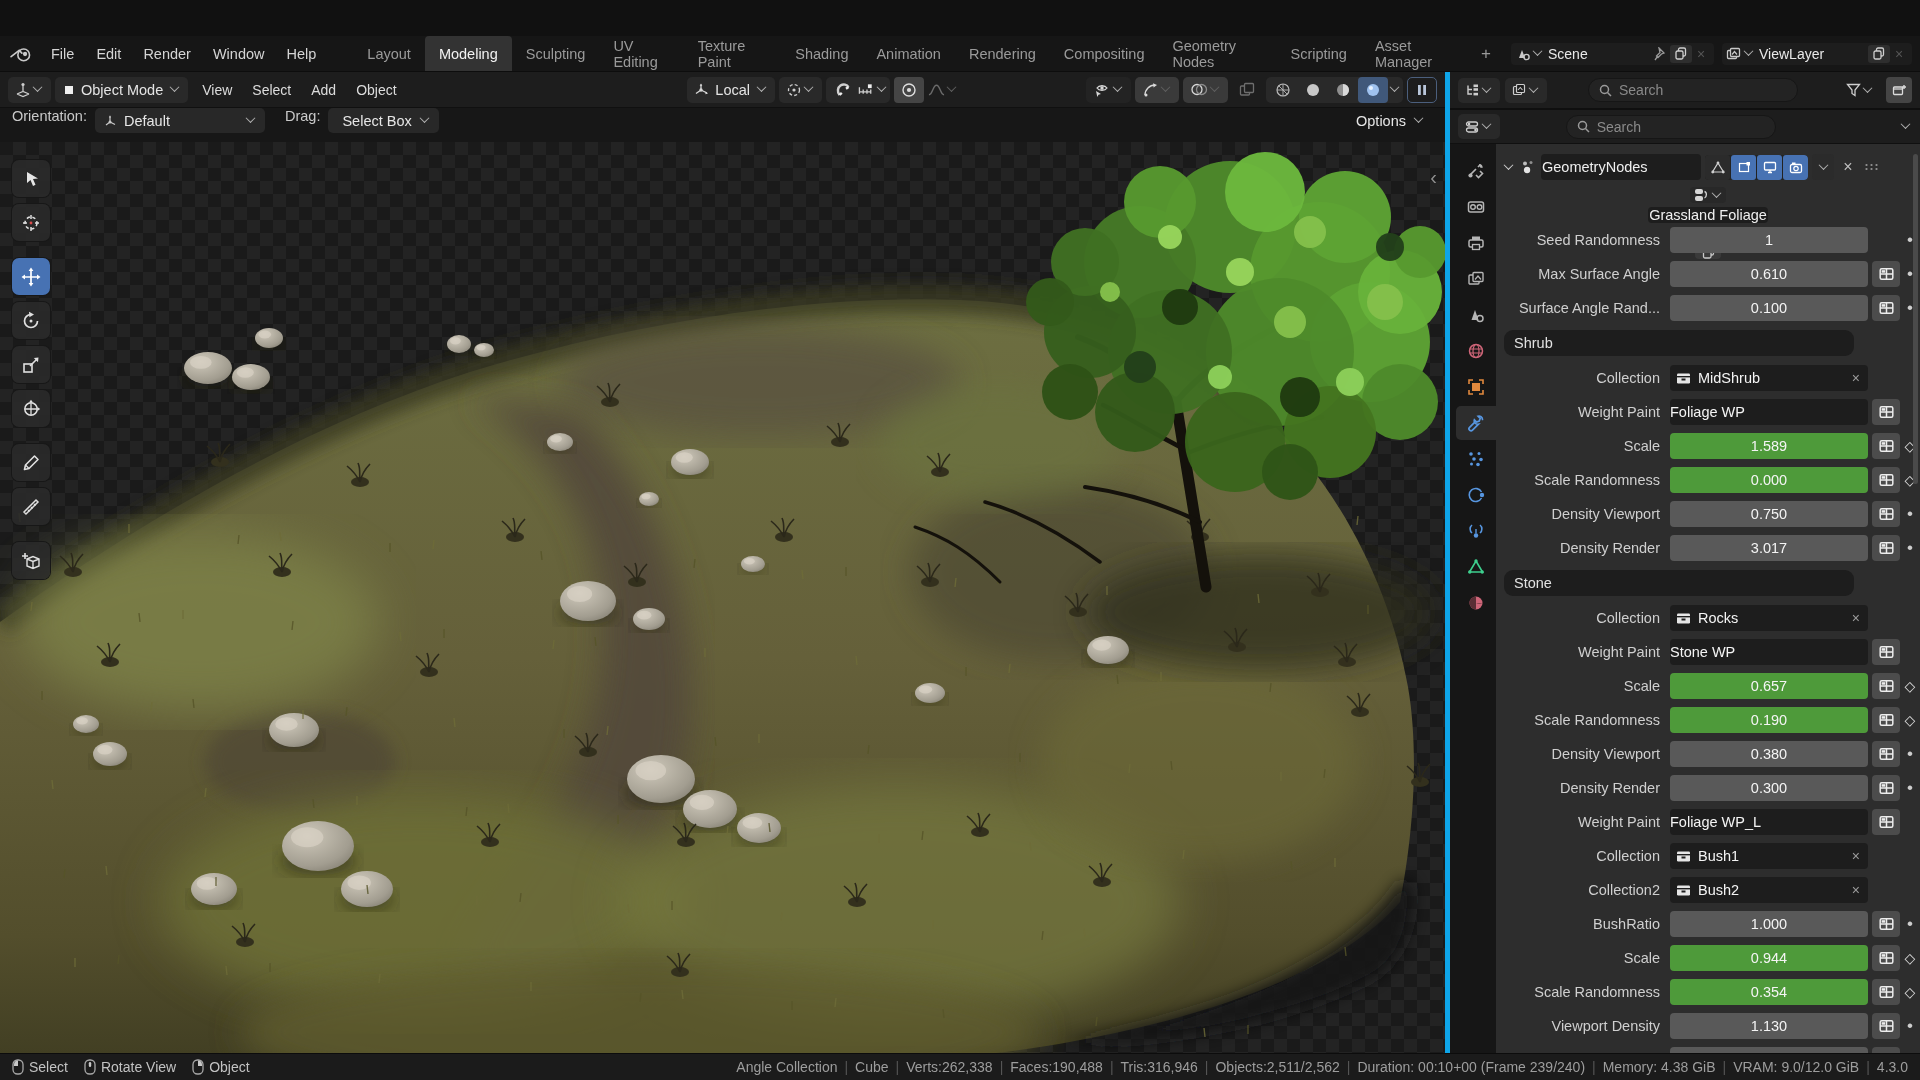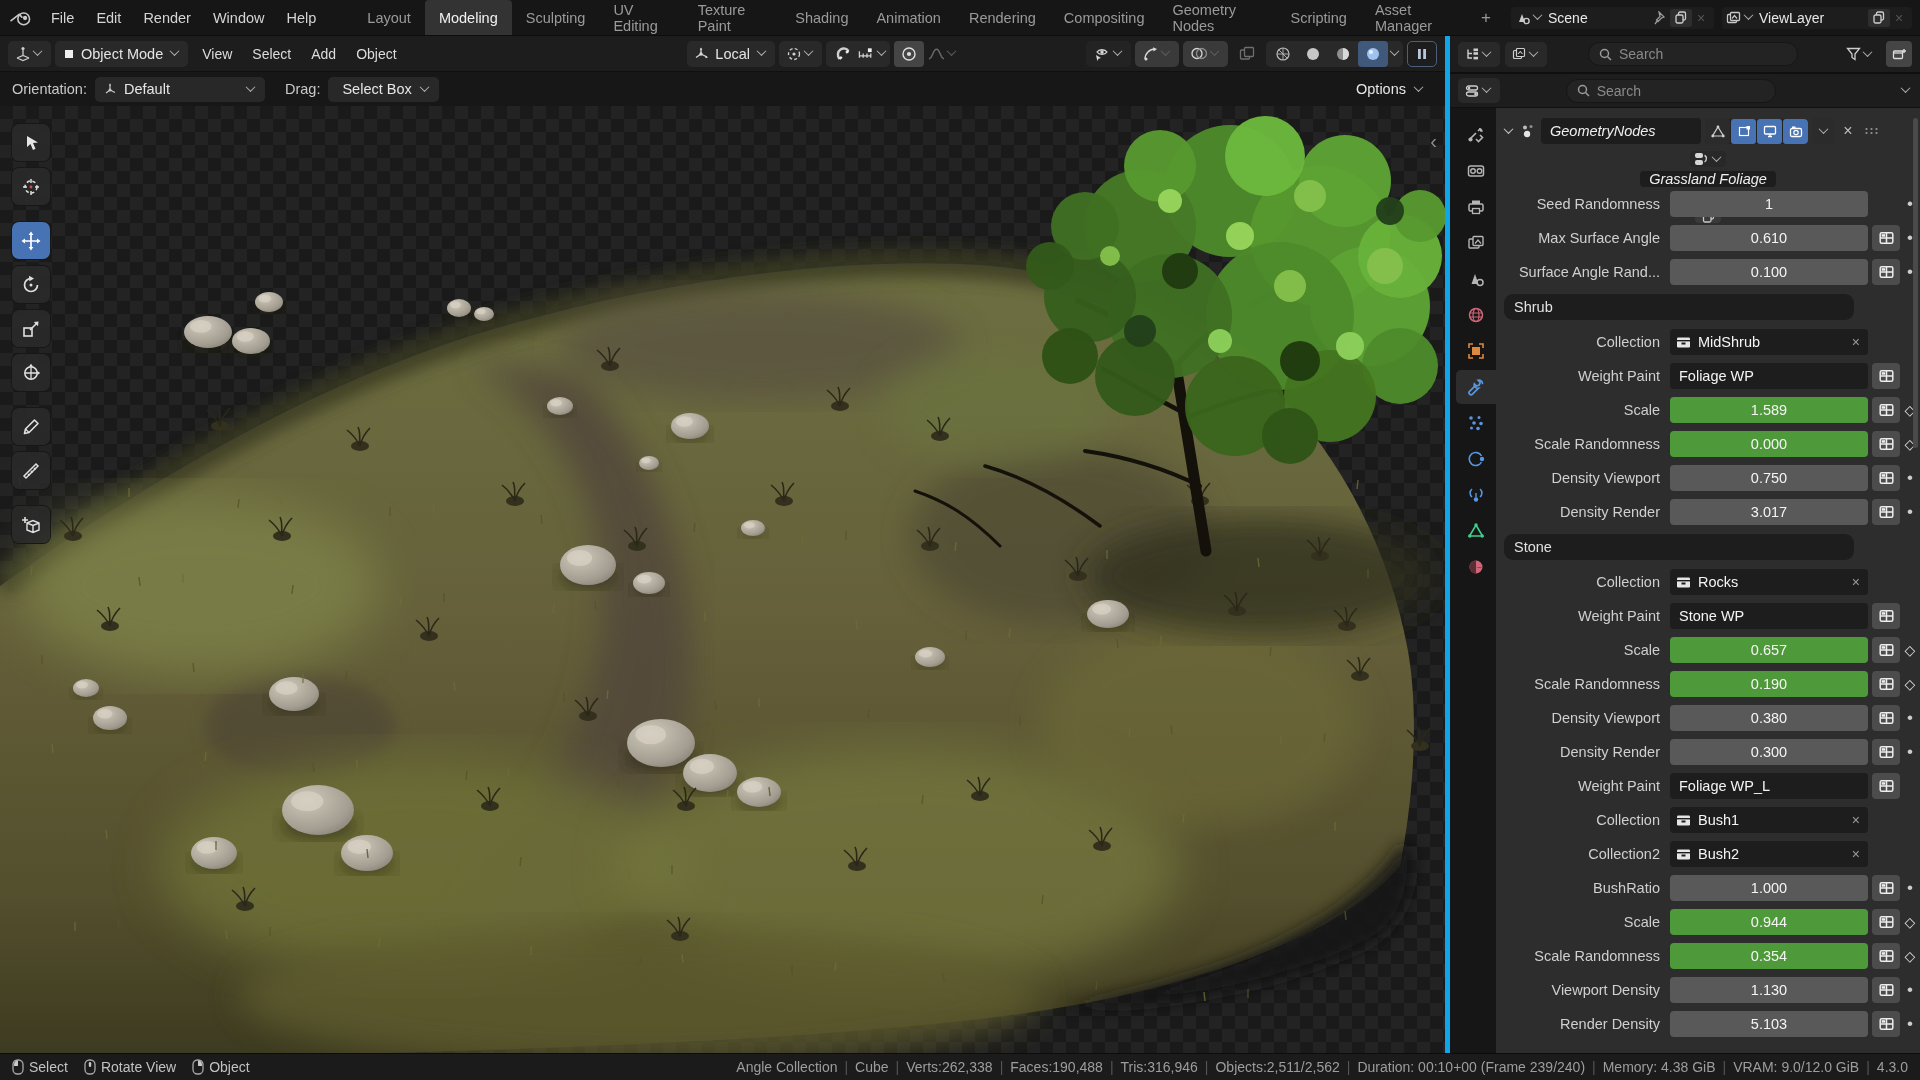--- a/index.html
+++ b/index.html
@@ -2,21 +2,21 @@
 <html><head>
 <meta charset="utf-8">
 <style>
   * { margin:0; padding:0; box-sizing:border-box; }
   html,body { width:1920px; height:1080px; overflow:hidden; background:#111; }
   body { font-family:"Liberation Sans","DejaVu Sans",sans-serif; color:#d8d8d8; font-size:15px;
          -webkit-font-smoothing:antialiased; }
   .app { width:1920px; height:1080px; display:flex; flex-direction:column; }
 
   
-  .topbar { height:36px; background:#161616; display:flex; align-items:center; padding:0 8px; flex:none; border-bottom:1px solid #0d0d0d; }
+  .topbar { height:36px; background:#161616; display:flex; align-items:center; padding:0 8px; flex:none; border-bottom:1px solid #0d0d0d;margin-top:36px; }
   .blogo { width:22px; height:18px; margin:0 8px 0 2px; flex:none; }
   .menu-item { padding:2px 11px; border-radius:4px; color:#d4d4d4; font-size:14.5px; cursor:default; }
   .ws-tabs { display:flex; align-items:stretch; height:100%; margin-left:26px; }
   .ws-tab { display:flex; align-items:center; padding:0 14px; font-size:14.5px; color:#9a9a9a; }
   .ws-tab.active { background:#333333; color:#f2f2f2; border-radius:4px 4px 0 0; }
   .ws-newtab { display:flex; align-items:center; padding:0 12px; color:#9a9a9a; font-size:17px; }
   .tb-spacer { flex:1; }
   .idblock { display:flex; align-items:center; background:#1d1d1d; border-radius:4px; height:22px; padding:0 4px; margin-left:8px; }
   .idblock .txt { color:#e8e8e8; font-size:14px; padding:0 8px 0 4px; min-width:110px; }
   .mini-btn { width:22px; height:18px; display:flex; align-items:center; justify-content:center; border-radius:3px; background:#2e2e2e; margin-left:3px; }
@@ -30,21 +30,21 @@
 
   .vp-header { height:36px; background:#1d1d1d; display:flex; align-items:center; padding:0 8px; gap:4px; border-bottom:1px solid #101010; }
   .pill { display:flex; align-items:center; background:#292929; border-radius:5px; height:26px; padding:0 7px; }
   .pill .lbl { font-size:14.5px; color:#e4e4e4; padding:0 5px; }
   .hdr-menu { padding:3px 10px; font-size:14px; color:#dcdcdc; border-radius:4px; }
   .icon-btn { width:30px; height:26px; display:flex; align-items:center; justify-content:center; border-radius:4px; }
   .icon-btn.pressed { background:#454545; }
   .seg { display:flex; align-items:center; background:#292929; border-radius:5px; height:26px; padding:0 2px; }
   .vp-spacer { flex:1; }
 
-  .vp-tools { height:34px; background:rgba(24,24,24,.93); display:flex; align-items:center; padding:0 12px; gap:6px; position:relative; z-index:3; }
+  .vp-tools { height:34px; background:rgba(24,24,24,.93); display:flex; padding:0 12px; gap:6px; position:relative; z-index:3; }
   .vt-label { color:#c9c9c9; font-size:14.5px; margin-right:2px; }
   .vt-drop { display:flex; align-items:center; background:#282828; border-radius:5px; height:25px; padding:0 8px; }
   .vt-drop .lbl { color:#e6e6e6; font-size:14.5px; padding:0 6px; }
 
   .vp-canvas { flex:1; position:relative; overflow:hidden;
     background:conic-gradient(#232323 25%, #1a1a1a 0 50%, #232323 0 75%, #1a1a1a 0);
     background-size:26px 26px; }
   .vp-canvas svg.scene { position:absolute; inset:0; }
 
   .left-toolbar { position:absolute; left:12px; top:18px; display:flex; flex-direction:column; z-index:4; }
@@ -60,38 +60,38 @@
   .search-pill .ph { color:#8a8a8a; font-size:14px; margin-left:7px; }
 
   .props-body { flex:1; display:flex; min-height:0; background:#2d2d2d; }
   .tab-strip { width:46px; flex:none; background:#161616; display:flex; flex-direction:column; align-items:center; padding-top:10px; gap:2px; }
   .ptab { width:40px; height:34px; display:flex; align-items:center; justify-content:center; border-radius:5px 0 0 5px; margin-left:6px; }
   .ptab.active { background:#2d2d2d; }
   .props-content { flex:1; padding:8px 6px 0 6px; overflow:hidden; position:relative; }
   .props-scroll { position:absolute; right:2px; top:10px; width:5px; height:330px; background:#4a4a4a; border-radius:3px; }
 
   .mod-header { display:flex; align-items:center; gap:4px; height:30px; margin-bottom:5px; }
-  .name-field { flex:1; background:#1d1d1d; border-radius:4px; height:26px; display:flex; align-items:center; padding:0 9px; color:#efefef; font-size:14.5px;font-style:italic; }
+  .name-field { flex:1; background:#1d1d1d; border-radius:4px; height:26px; display:flex; align-items:center; padding:0 1px; color:#efefef; font-size:14.5px; }
   .tgl { width:25px; height:25px; border-radius:3px; display:flex; align-items:center; justify-content:center; background:#2b2b2b; }
   .tgl.on { background:#4772b3; }
   .tgl-group { display:flex; gap:1px; background:#222; border-radius:4px; overflow:hidden; }
   .grip { width:15px; height:8px; background-image:radial-gradient(#8c8c8c 1px, transparent 1.3px); background-size:5px 4px; margin-left:2px; }
 
   .ng-row { display:flex; align-items:center; gap:4px; height:30px; margin-bottom:6px;flex-direction:column; }
   .ng-browse { display:flex; align-items:center; background:#282828; border-radius:4px; height:26px; padding:0 3px; }
   .sq-btn { width:26px; height:26px; border-radius:4px; background:#3a3a3a; display:flex; align-items:center; justify-content:center; }
 
   .prow { display:flex; align-items:center; height:34px; }
   .prow .plabel { width:168px; flex:none; text-align:right; padding-right:10px; color:#cfcfcf; font-size:14.5px;
                   white-space:nowrap; overflow:hidden; }
   .pfield { width:198px; flex:none; height:26px; border-radius:4px; display:flex; align-items:center; justify-content:center;
             color:#f4f4f4; font-size:14.5px; position:relative; }
   .pfield.num { background:#595959; }
   .pfield.slider { background:#4e9a3a; }
-  .pfield.dark { background:#1d1d1d; justify-content:flex-start; padding-left:9px; }
+  .pfield.dark { background:#1d1d1d; justify-content:flex-start; }
   .pfield.coll { background:#1d1d1d; justify-content:flex-start; padding-left:6px; }
   .pfield.coll .cx { margin-left:auto; margin-right:8px; color:#9c9c9c; font-size:14px; }
   .pfield.coll .ctext { margin-left:7px; }
   .attr-btn { width:28px; height:26px; margin-left:4px; border-radius:4px; background:#4c4c4c; display:flex; align-items:center; justify-content:center; flex:none; }
   .attr-spacer { width:32px; flex:none; }
   .decor { width:20px; text-align:center; color:#cdcdcd; flex:none; }
   .decor.dot { font-size:17px; }
   .decor.diamond { font-size:14px; color:#e0e0e0; }
   .sect-bar { height:26px; background:#1d1d1d; border-radius:9px; margin:5px 60px 5px 2px; display:flex; align-items:center; padding-left:10px; color:#e2e2e2; font-size:14.5px; }
 

